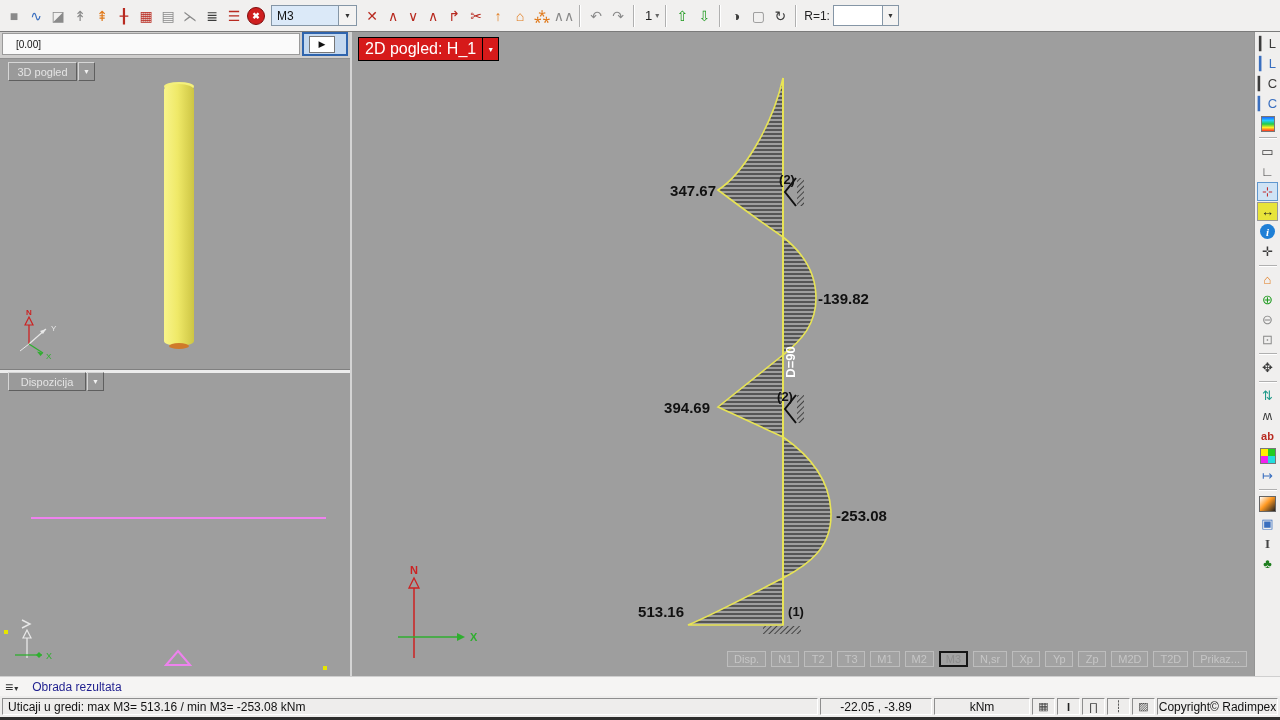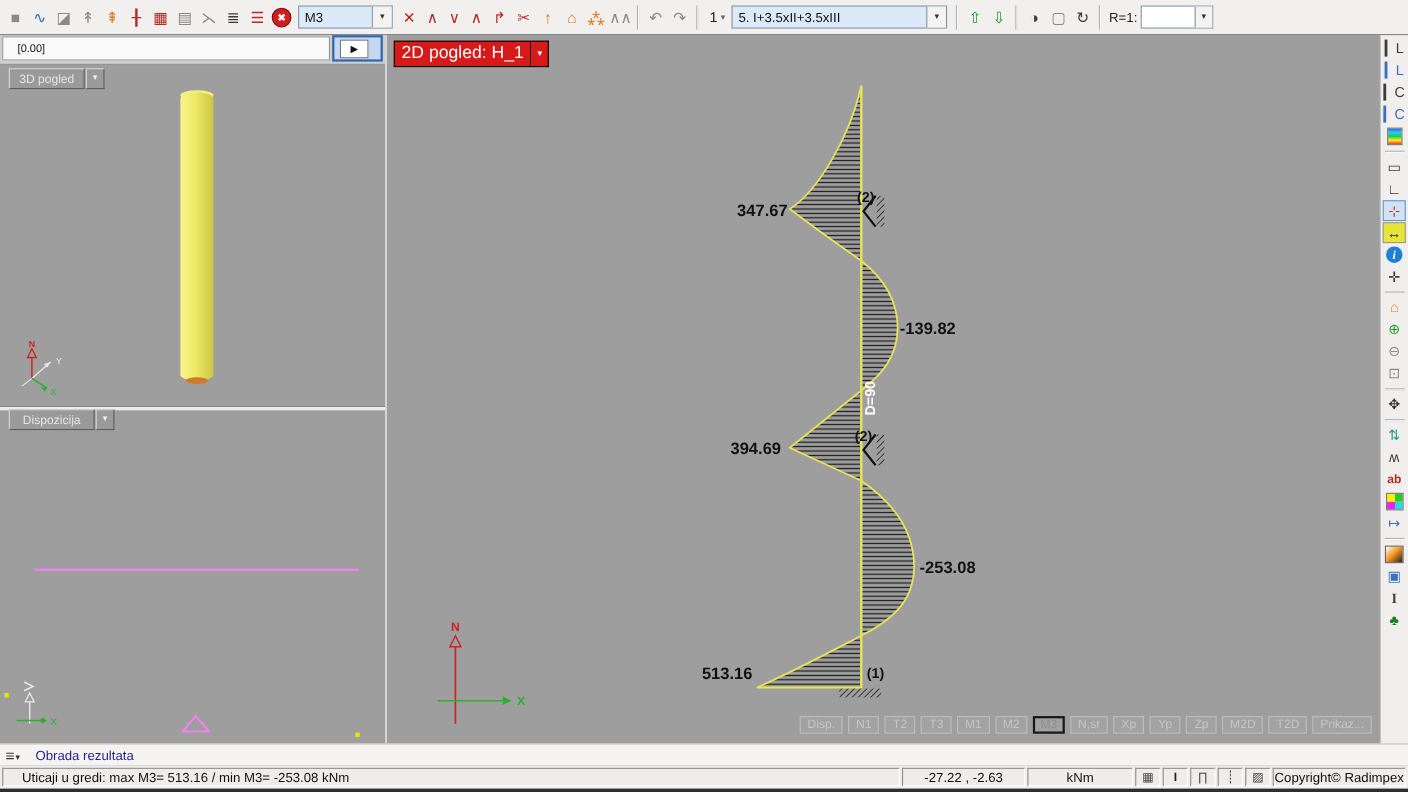--- a/index.html
+++ b/index.html
@@ -76,21 +76,21 @@
   
   .modebar{position:absolute;left:0;bottom:24px;width:100%;height:20px;background:#f5f4f3;border-top:1px solid #cfcfcf;
            display:flex;align-items:center;box-sizing:border-box;}
   .menuI{font-size:14px;color:#333;margin-left:5px;}
   .menuC{font-size:8px;color:#333;margin:4px 0 0 1px;}
   .modelbl{color:#1f1f8f;font-size:12px;margin-left:14px;}
   .statusbar{position:absolute;left:0;bottom:3px;width:100%;height:21px;background:#eeedec;display:flex;
              align-items:center;padding:0 2px;box-sizing:border-box;gap:2px;}
   .sb{border:1px solid;border-color:#8e8e8e #ffffff #ffffff #8e8e8e;height:17px;font-size:12px;color:#111;
       display:flex;align-items:center;background:#eeedec;box-sizing:border-box;}
-  .sb.msg{flex:0 0 816px;padding-left:17px;}
+  .sb.msg{flex:0 0 816px;padding-left:5px;}
   .sb.coords{flex:0 0 112px;justify-content:center;}
   .sb.units{flex:0 0 96px;justify-content:center;}
   .sb.ibox{flex:0 0 23px;justify-content:center;font-size:11px;color:#444;}
   .sb.ibox.b{font-weight:bold;color:#222;}
   .sb.copy{flex:1;justify-content:center;}
   .bottomedge{position:absolute;bottom:0;left:0;width:100%;height:3px;background:#2e2e2e;}
   svg text{font-family:"Liberation Sans",sans-serif;}
 </style>
 </head>
 <body>
@@ -123,24 +123,20 @@
     <span class="tbi c-org">↑</span>
     <span class="tbi c-org">⌂</span>
     <span class="tbi c-org">⁂</span>
     <span class="tbi c-gray">∧∧</span>
     <span class="sep"></span>
     <span class="tbi c-gray">↶</span>
     <span class="tbi c-gray">↷</span>
     <span class="sep"></span>
     <span class="stepval">1</span>
     <span class="stepdd">▾</span>
-    <div class="combo" style="width:196px;margin:0 4px;">
-      <span class="val">5. I+3.5xII+3.5xIII</span>
-      <span class="dd">▼</span>
-    </div>
     <span class="sep"></span>
     <span class="tbi c-grn">⇧</span>
     <span class="tbi c-grn">⇩</span>
     <span class="sep"></span>
     <span class="tbi c-dark">◑</span>
     <span class="tbi c-gray">▢</span>
     <span class="tbi c-dark">↻</span>
     <span class="sep"></span>
     <span class="lbl">R=1:</span>
     <div class="combo white" style="width:66px;gap:43px;">
@@ -305,21 +301,21 @@
   </div>
 
   <div class="modebar">
     <span class="menuI">≡</span>
     <span class="menuC">▾</span>
     <span class="modelbl">Obrada rezultata</span>
   </div>
 
   <div class="statusbar">
     <div class="sb msg">Uticaji u gredi: max M3= 513.16 / min M3= -253.08 kNm</div>
-    <div class="sb coords">-27.22 , -2.63</div>
+    <div class="sb coords">-22.05 , -3.89</div>
     <div class="sb units">kNm</div>
     <div class="sb ibox">▦</div>
     <div class="sb ibox b">I</div>
     <div class="sb ibox">∏</div>
     <div class="sb ibox">┊</div>
     <div class="sb ibox">▨</div>
     <div class="sb copy">Copyright© Radimpex</div>
   </div>
 
   <div class="bottomedge"></div>

